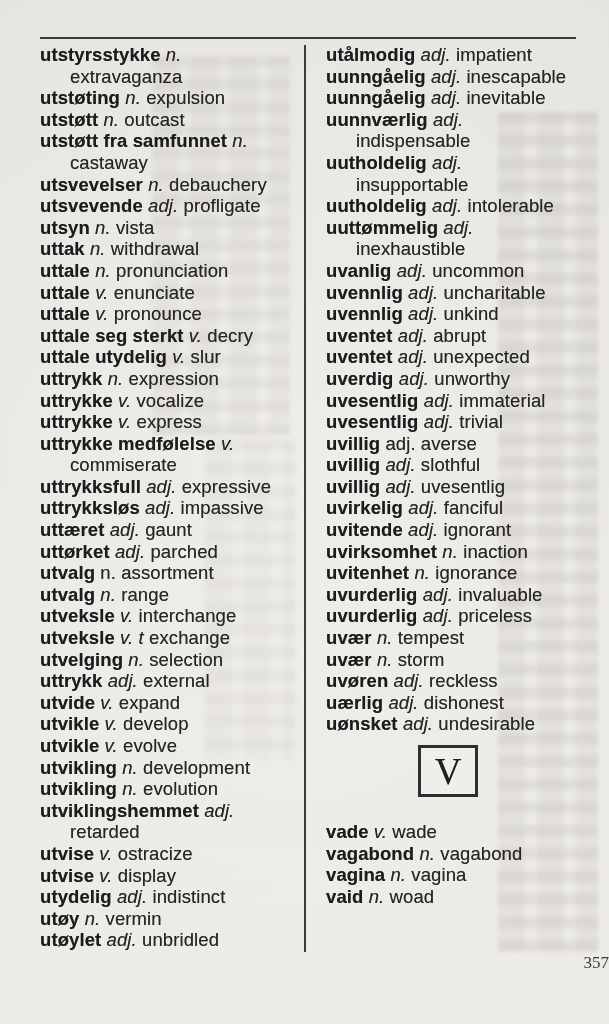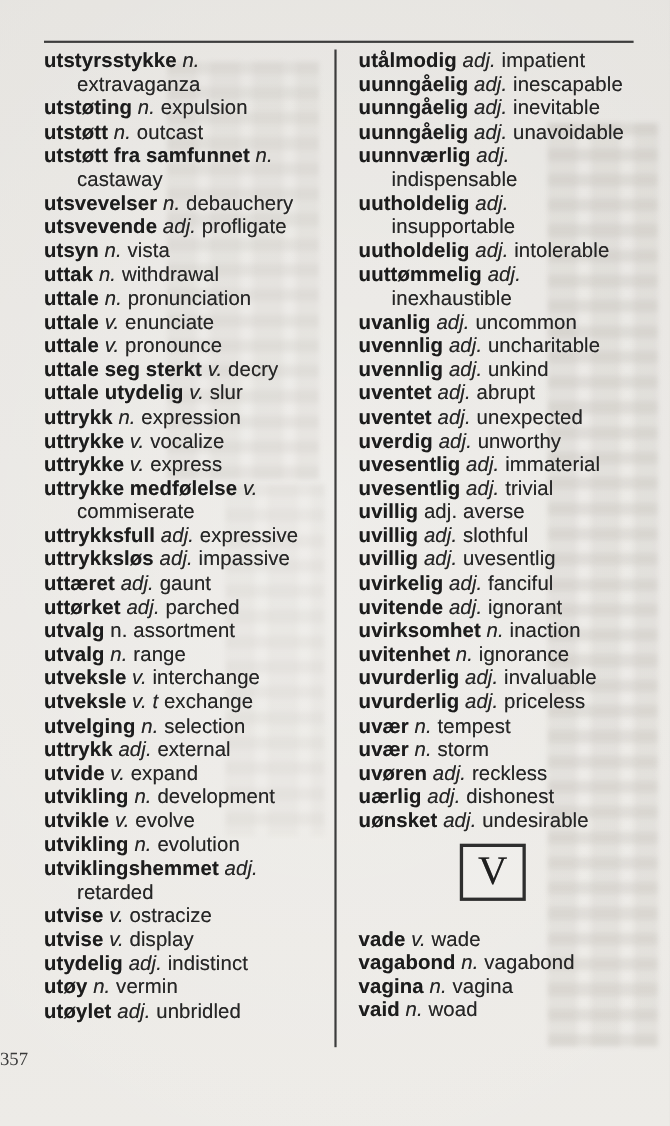--- a/index.html
+++ b/index.html
@@ -55,21 +55,21 @@
     display:flex;align-items:center;justify-content:center;
     background:rgba(255,255,255,.15);
   }
   .letter-box span{
     font-family:"Liberation Serif", serif;
     font-size:37px;line-height:1;color:#1f1f1f;
     text-shadow:0 0 .5px rgba(30,30,30,.6);
   }
   .page-number{
     position:absolute;left:0;top:953px;width:609px;
-    text-align:left;
+    text-align:right;
     font-family:"Liberation Serif", serif;
     font-size:17px;color:#3a3a3a;
   }
   
   .ghost{
     position:absolute;
     background-image:
       repeating-linear-gradient(to bottom, rgba(138,131,120,.30) 0 11px, rgba(0,0,0,0) 11px 23px),
       repeating-linear-gradient(to right, rgba(138,131,120,.22) 0 27px, rgba(0,0,0,0) 27px 39px);
     filter:blur(2.2px);
@@ -115,35 +115,35 @@
       <div class="entry"><span class="head">uttrykksløs</span><span class="pos"> adj.</span><span class="trans"> impassive</span></div>
       <div class="entry"><span class="head">uttæret</span><span class="pos"> adj.</span><span class="trans"> gaunt</span></div>
       <div class="entry"><span class="head">uttørket</span><span class="pos"> adj.</span><span class="trans"> parched</span></div>
       <div class="entry"><span class="head">utvalg</span><span class="pos upright"> n.</span><span class="trans"> assortment</span></div>
       <div class="entry"><span class="head">utvalg</span><span class="pos"> n.</span><span class="trans"> range</span></div>
       <div class="entry"><span class="head">utveksle</span><span class="pos"> v.</span><span class="trans"> interchange</span></div>
       <div class="entry"><span class="head">utveksle</span><span class="pos"> v. t</span><span class="trans"> exchange</span></div>
       <div class="entry"><span class="head">utvelging</span><span class="pos"> n.</span><span class="trans"> selection</span></div>
       <div class="entry"><span class="head">uttrykk</span><span class="pos"> adj.</span><span class="trans"> external</span></div>
       <div class="entry"><span class="head">utvide</span><span class="pos"> v.</span><span class="trans"> expand</span></div>
+      <div class="entry"><span class="head">utvikle</span><span class="pos"> v.</span><span class="trans"> develop</span></div>
+      <div class="entry"><span class="head">utvikle</span><span class="pos"> v.</span><span class="trans"> evolve</span></div>
       <div class="entry"><span class="head">utvikling</span><span class="pos"> n.</span><span class="trans"> development</span></div>
-      <div class="entry"><span class="head">utvikle</span><span class="pos"> v.</span><span class="trans"> evolve</span></div>
       <div class="entry"><span class="head">utvikling</span><span class="pos"> n.</span><span class="trans"> evolution</span></div>
       <div class="entry"><span class="head">utviklingshemmet</span><span class="pos"> adj.</span><br><span class="trans">retarded</span></div>
       <div class="entry"><span class="head">utvise</span><span class="pos"> v.</span><span class="trans"> ostracize</span></div>
       <div class="entry"><span class="head">utvise</span><span class="pos"> v.</span><span class="trans"> display</span></div>
       <div class="entry"><span class="head">utydelig</span><span class="pos"> adj.</span><span class="trans"> indistinct</span></div>
       <div class="entry"><span class="head">utøy</span><span class="pos"> n.</span><span class="trans"> vermin</span></div>
       <div class="entry"><span class="head">utøylet</span><span class="pos"> adj.</span><span class="trans"> unbridled</span></div>
     </div>
   <div class="col col-right" id="col-right">
       <div class="entry"><span class="head">utålmodig</span><span class="pos"> adj.</span><span class="trans"> impatient</span></div>
       <div class="entry"><span class="head">uunngåelig</span><span class="pos"> adj.</span><span class="trans"> inescapable</span></div>
       <div class="entry"><span class="head">uunngåelig</span><span class="pos"> adj.</span><span class="trans"> inevitable</span></div>
-      <div class="entry"><span class="head">uunngåelig</span><span class="pos"> adj.</span><span class="trans"> unavoidable</span></div>
       <div class="entry"><span class="head">uunnværlig</span><span class="pos"> adj.</span><br><span class="trans">indispensable</span></div>
       <div class="entry"><span class="head">uutholdelig</span><span class="pos"> adj.</span><br><span class="trans">insupportable</span></div>
       <div class="entry"><span class="head">uutholdelig</span><span class="pos"> adj.</span><span class="trans"> intolerable</span></div>
       <div class="entry"><span class="head">uuttømmelig</span><span class="pos"> adj.</span><br><span class="trans">inexhaustible</span></div>
       <div class="entry"><span class="head">uvanlig</span><span class="pos"> adj.</span><span class="trans"> uncommon</span></div>
       <div class="entry"><span class="head">uvennlig</span><span class="pos"> adj.</span><span class="trans"> uncharitable</span></div>
       <div class="entry"><span class="head">uvennlig</span><span class="pos"> adj.</span><span class="trans"> unkind</span></div>
       <div class="entry"><span class="head">uventet</span><span class="pos"> adj.</span><span class="trans"> abrupt</span></div>
       <div class="entry"><span class="head">uventet</span><span class="pos"> adj.</span><span class="trans"> unexpected</span></div>
       <div class="entry"><span class="head">uverdig</span><span class="pos"> adj.</span><span class="trans"> unworthy</span></div>

